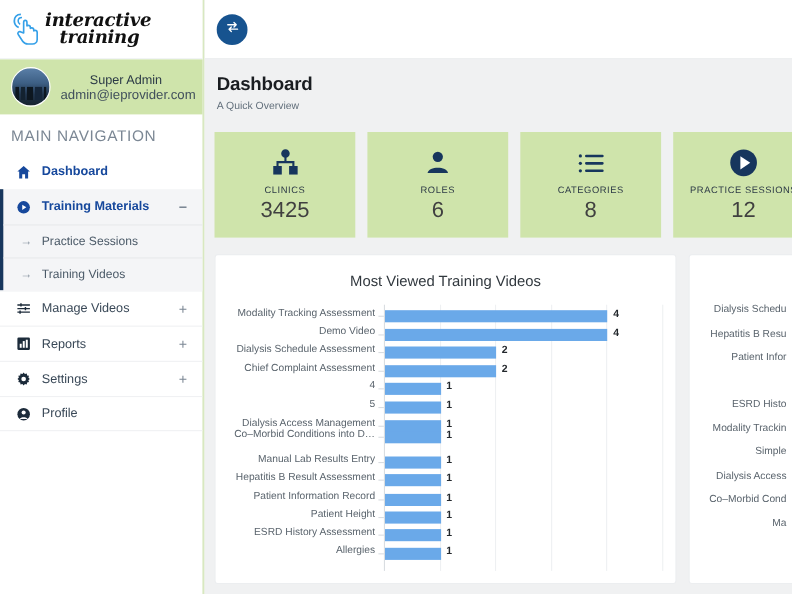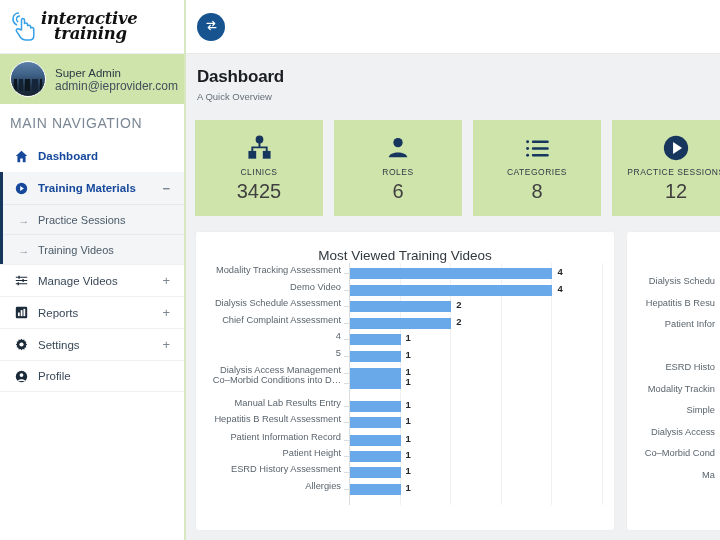--- a/index.html
+++ b/index.html
@@ -27,21 +27,21 @@
   .logo-l1, .logo-l2 {
     font-family: "DejaVu Serif", serif;
     font-style: italic; font-weight: 700;
     color: #111; letter-spacing: -0.3px; margin-top: 25px;
   }
   .logo-l1 { font-size: 16.5px; }
   .logo-l2 { font-size: 16.5px; margin-left: 13px; display:block; margin-top:-2px;}
 
   .user-panel {
     background: #cfe4ab; height: 50px;
-    display: flex; align-items: center; padding: 0 10px;
+    display: flex; align-items: center; padding: 0 10px; text-align: center;
   }
   .avatar {
     width: 36px; height: 36px; border-radius: 50%;
     flex: 0 0 36px; overflow: hidden;
     border: 1.5px solid #ffffff;
     background: linear-gradient(#5a7fa8 0%, #3d5f84 40%, #20344b 70%, #16222f 100%);
     position: relative;
   }
   .avatar::after {
     content: ""; position: absolute; left: 3px; right: 3px; bottom: 5px; height: 12px;
@@ -105,21 +105,21 @@
   .panels { display: flex; gap: 11px; padding: 15px 0 0 9px; }
   .panel {
     background: #fff; border: 1px solid #eceef0; border-radius: 3px;
     height: 300px; position: relative; overflow: hidden;
   }
   .panel-a { width: 420px; flex: 0 0 420px; }
   .panel-b { width: 420px; flex: 0 0 420px; }
   .panel-title { text-align: center; font-size: 13.5px; color: #31383e; padding-top: 16px; font-weight: 400; }
 
   
-  .chart { position: relative; height: 250px; }
+  .chart { position: relative; margin-top: 14px; height: 250px; }
   .plot { position: absolute; left: 153px; right: 14px; top: 0; bottom: 8px; }
   .gridline { position: absolute; top: 0; bottom: 0; width: 1px; background: #eef0f2; }
   .axis { position: absolute; left: 0; top: 0; bottom: 0; width: 1px; background: #d9dde1; }
   .row { position: absolute; left: 0; right: 0; height: 16px; }
   .row .tick { position: absolute; left: -5px; top: 7px; width: 5px; height: 1px; background: #d9dde1; }
   .row .cat {
     position: absolute; right: calc(100% + 8px); top: -1px;
     font-size: 9.3px; color: #5a646d; white-space: nowrap; text-align: right;
   }
   .row .bar { position: absolute; left: 1px; top: 2px; height: 11px; background: #6aa9e9; }

